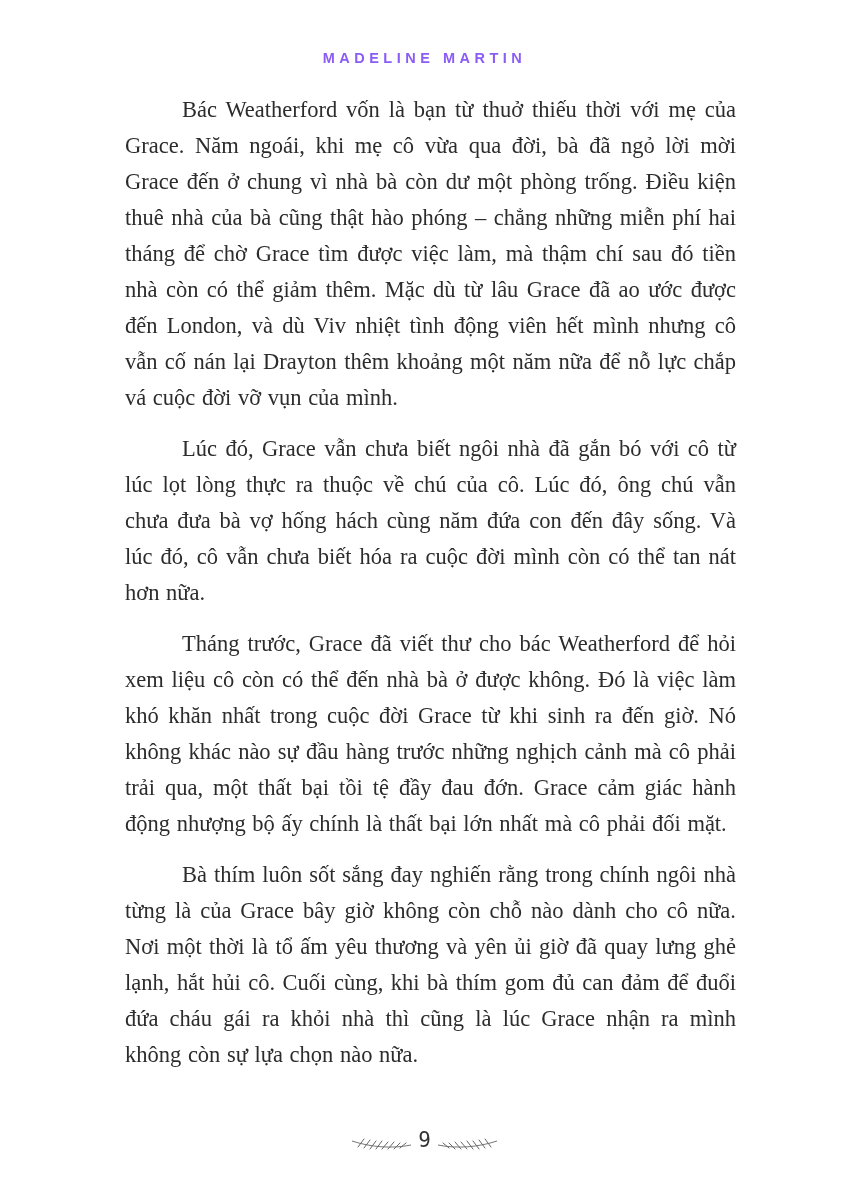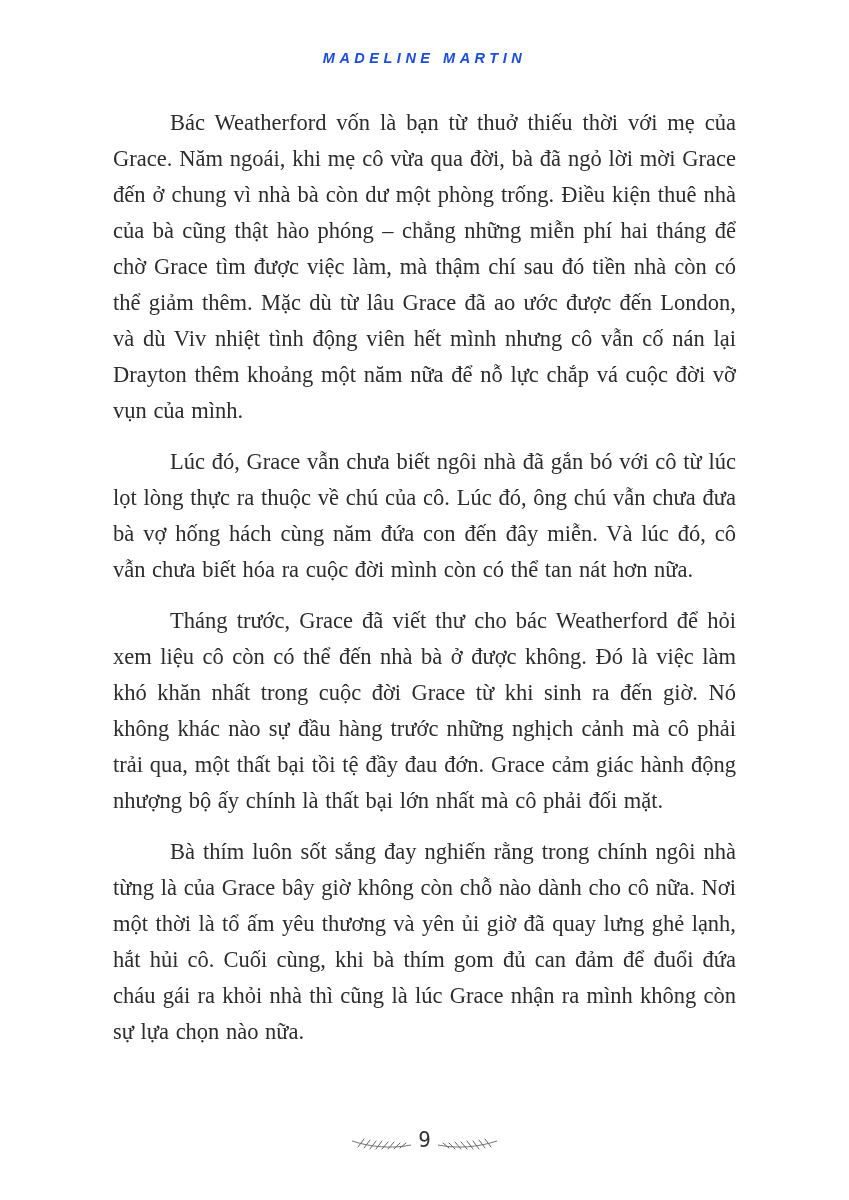--- a/index.html
+++ b/index.html
@@ -16,26 +16,25 @@
     padding: 50px 113px 0 113px;
     font-family: "Liberation Serif", serif;
     color: #2a2a2a;
   }
   .running-header {
     text-align: center;
     font-family: "Liberation Sans", sans-serif;
     font-size: 14.5px;
     font-weight: bold;
     letter-spacing: 4.5px;
-    color: #1d4ed8;
-    margin-bottom: 39px;
-    font-style: italic;
+    color: #8b5cf6;
+    margin-bottom: 26px;
   }
   .page-body p {
-    margin: 0 0 15px 0;
+    margin: 0 0 15px 12px;
     font-size: 22.5px;
     line-height: 36px;
     text-align: justify;
     text-indent: 57px;
     color: #2c2c2c;
     word-spacing: 1px;
   }
   .page-footer {
     position: absolute;
     left: 0;
@@ -62,21 +61,21 @@
 </style>
 </head>
 <body>
 
 <div class="page">
 
   <header class="running-header">MADELINE MARTIN</header>
 
   <main class="page-body">
     <p>Bác Weatherford vốn là bạn từ thuở thiếu thời với mẹ của Grace. Năm ngoái, khi mẹ cô vừa qua đời, bà đã ngỏ lời mời Grace đến ở chung vì nhà bà còn dư một phòng trống. Điều kiện thuê nhà của bà cũng thật hào phóng – chẳng những miễn phí hai tháng để chờ Grace tìm được việc làm, mà thậm chí sau đó tiền nhà còn có thể giảm thêm. Mặc dù từ lâu Grace đã ao ước được đến London, và dù Viv nhiệt tình động viên hết mình nhưng cô vẫn cố nán lại Drayton thêm khoảng một năm nữa để nỗ lực chắp vá cuộc đời vỡ vụn của mình.</p>
-    <p>Lúc đó, Grace vẫn chưa biết ngôi nhà đã gắn bó với cô từ lúc lọt lòng thực ra thuộc về chú của cô. Lúc đó, ông chú vẫn chưa đưa bà vợ hống hách cùng năm đứa con đến đây miễn. Và lúc đó, cô vẫn chưa biết hóa ra cuộc đời mình còn có thể tan nát hơn nữa.</p>
+    <p>Lúc đó, Grace vẫn chưa biết ngôi nhà đã gắn bó với cô từ lúc lọt lòng thực ra thuộc về chú của cô. Lúc đó, ông chú vẫn chưa đưa bà vợ hống hách cùng năm đứa con đến đây sống. Và lúc đó, cô vẫn chưa biết hóa ra cuộc đời mình còn có thể tan nát hơn nữa.</p>
     <p>Tháng trước, Grace đã viết thư cho bác Weatherford để hỏi xem liệu cô còn có thể đến nhà bà ở được không. Đó là việc làm khó khăn nhất trong cuộc đời Grace từ khi sinh ra đến giờ. Nó không khác nào sự đầu hàng trước những nghịch cảnh mà cô phải trải qua, một thất bại tồi tệ đầy đau đớn. Grace cảm giác hành động nhượng bộ ấy chính là thất bại lớn nhất mà cô phải đối mặt.</p>
     <p>Bà thím luôn sốt sắng đay nghiến rằng trong chính ngôi nhà từng là của Grace bây giờ không còn chỗ nào dành cho cô nữa. Nơi một thời là tổ ấm yêu thương và yên ủi giờ đã quay lưng ghẻ lạnh, hắt hủi cô. Cuối cùng, khi bà thím gom đủ can đảm để đuổi đứa cháu gái ra khỏi nhà thì cũng là lúc Grace nhận ra mình không còn sự lựa chọn nào nữa.</p>
   </main>
 
   <footer class="page-footer">
     <span class="flourish flourish-left">
       <svg width="62" height="16" viewBox="0 0 62 16" aria-hidden="true">
         <path d="M2 5 C 20 11, 42 13, 61 9" stroke="#666666" stroke-width="0.9" fill="none"></path>
         <g stroke="#666666" stroke-width="1" stroke-linecap="round">
           <line x1="8" y1="11" x2="14" y2="3"></line>

